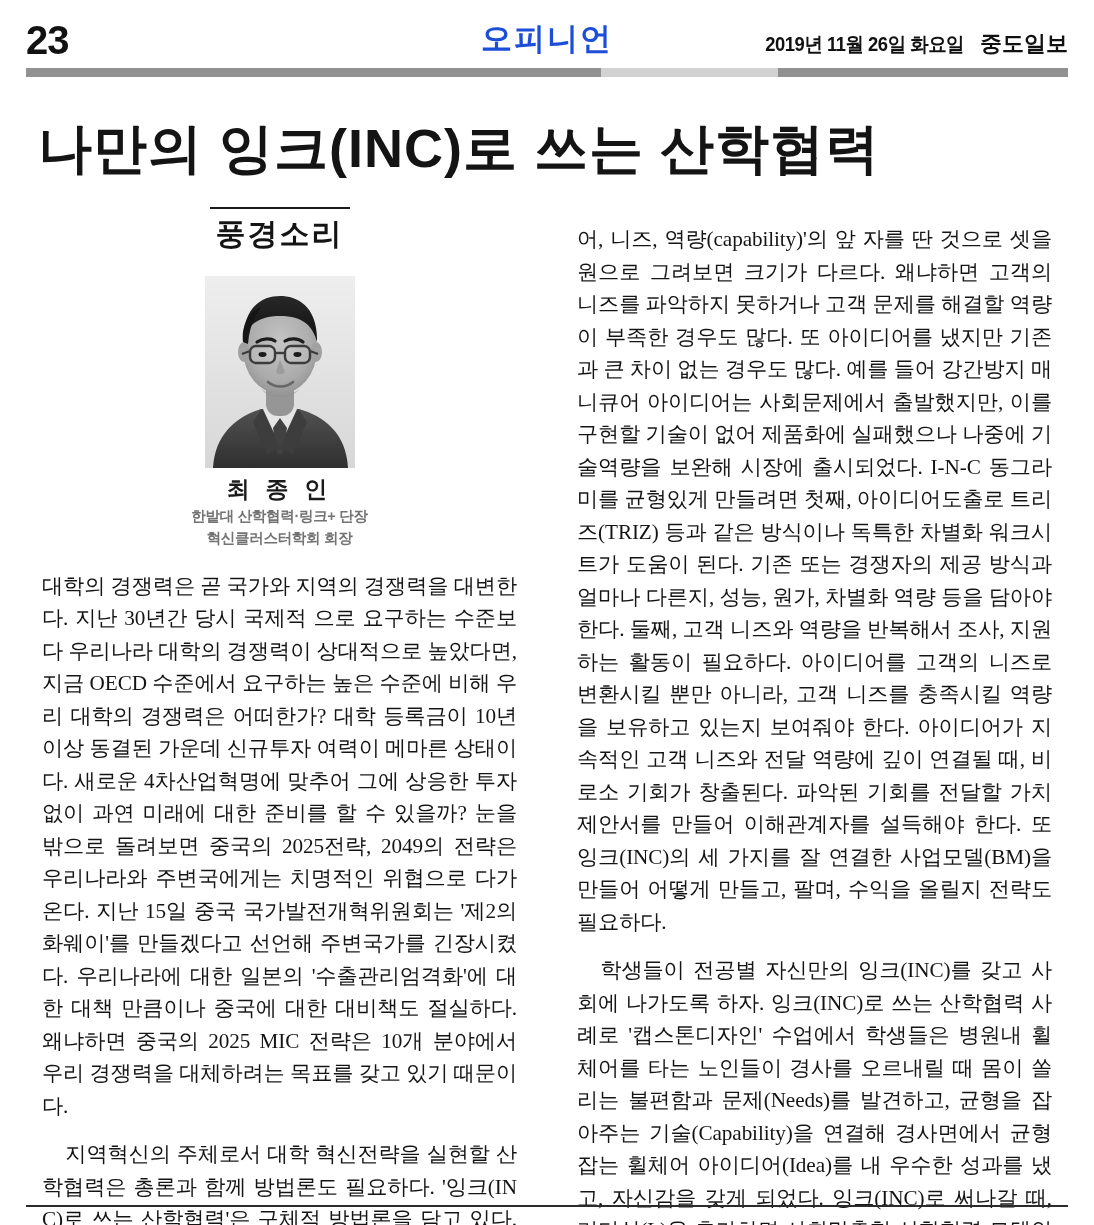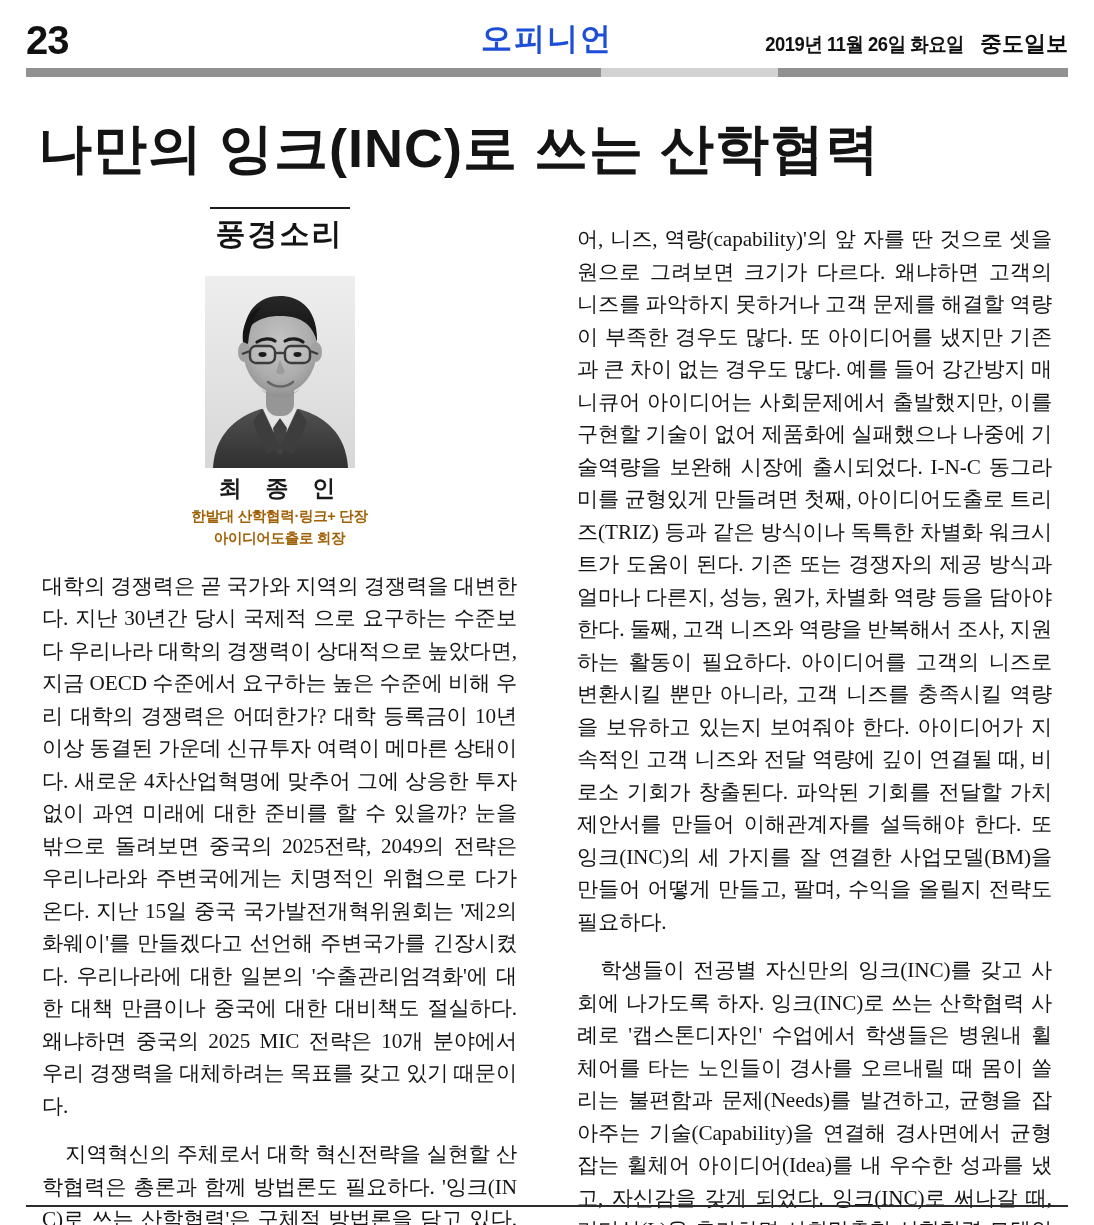--- a/index.html
+++ b/index.html
@@ -139,33 +139,33 @@
     width: 150px;
     height: 192px;
     margin: 6px auto 8px auto;
     position: relative;
     overflow: hidden;
     background: #f4f4f4;
   }
   .portrait svg { display: block; width: 100%; height: 100%; }
 
   .author-name {
-    font-family: Liberation Mono, monospace;
+    font-family: Liberation Serif, serif;
     font-size: 23px;
     font-weight: 700;
     letter-spacing: 5px;
     color: #1a1a1a;
     margin-top: 4px;
     line-height: 1.25;
   }
   .author-affil {
     font-family: "Liberation Sans", "DejaVu Sans", sans-serif;
     font-size: 14.5px;
     font-weight: 600;
-    color: #a16207;
+    color: #737373;
     line-height: 1.55;
     letter-spacing: -0.3px;
   }
 
   
   .article p {
     margin: 16px;
     font-family: "Liberation Serif", "DejaVu Serif", serif;
     font-size: 21.2px;
     line-height: 32.5px;
@@ -292,21 +292,21 @@
 
               <path d="M63 106 C70 112 81 112 88 106" stroke="#7e5f51" stroke-width="2.6" fill="none" stroke-linecap="round"></path>
 
               <path d="M56 112 C64 122 87 122 95 112 C88 124 62 124 56 112 Z" fill="#a88b76" opacity="0.55"></path>
             </g>
           </svg>
         </div>
 
         <div class="author-name">최 종 인</div>
         <div class="author-affil">한밭대 산학협력·링크+ 단장</div>
-        <div class="author-affil">아이디어도출로 회장</div>
+        <div class="author-affil">혁신클러스터학회 회장</div>
       </div>
 
       <div class="article">
         <p>대학의 경쟁력은 곧 국가와 지역의 경쟁력을 대변한다. 지난 30년간 당시 국제적 으로 요구하는 수준보다 우리나라 대학의 경쟁력이 상대적으로 높았다면, 지금 OECD 수준에서 요구하는 높은 수준에 비해 우리 대학의 경쟁력은 어떠한가? 대학 등록금이 10년 이상 동결된 가운데 신규투자 여력이 메마른 상태이다. 새로운 4차산업혁명에 맞추어 그에 상응한 투자없이 과연 미래에 대한 준비를 할 수 있을까? 눈을 밖으로 돌려보면 중국의 2025전략, 2049의 전략은 우리나라와 주변국에게는 치명적인 위협으로 다가온다. 지난 15일 중국 국가발전개혁위원회는 '제2의 화웨이'를 만들겠다고 선언해 주변국가를 긴장시켰다. 우리나라에 대한 일본의 '수출관리엄격화'에 대한 대책 만큼이나 중국에 대한 대비책도 절실하다. 왜냐하면 중국의 2025 MIC 전략은 10개 분야에서 우리 경쟁력을 대체하려는 목표를 갖고 있기 때문이다.</p>
         <p>지역혁신의 주체로서 대학 혁신전략을 실현할 산학협력은 총론과 함께 방법론도 필요하다. '잉크(INC)로 쓰는 산학협력'은 구체적 방법론을 담고 있다. 잉크(INC)란 '아이디</p>
       </div>
     </div>
 
     <div class="col">
       <div class="article">

